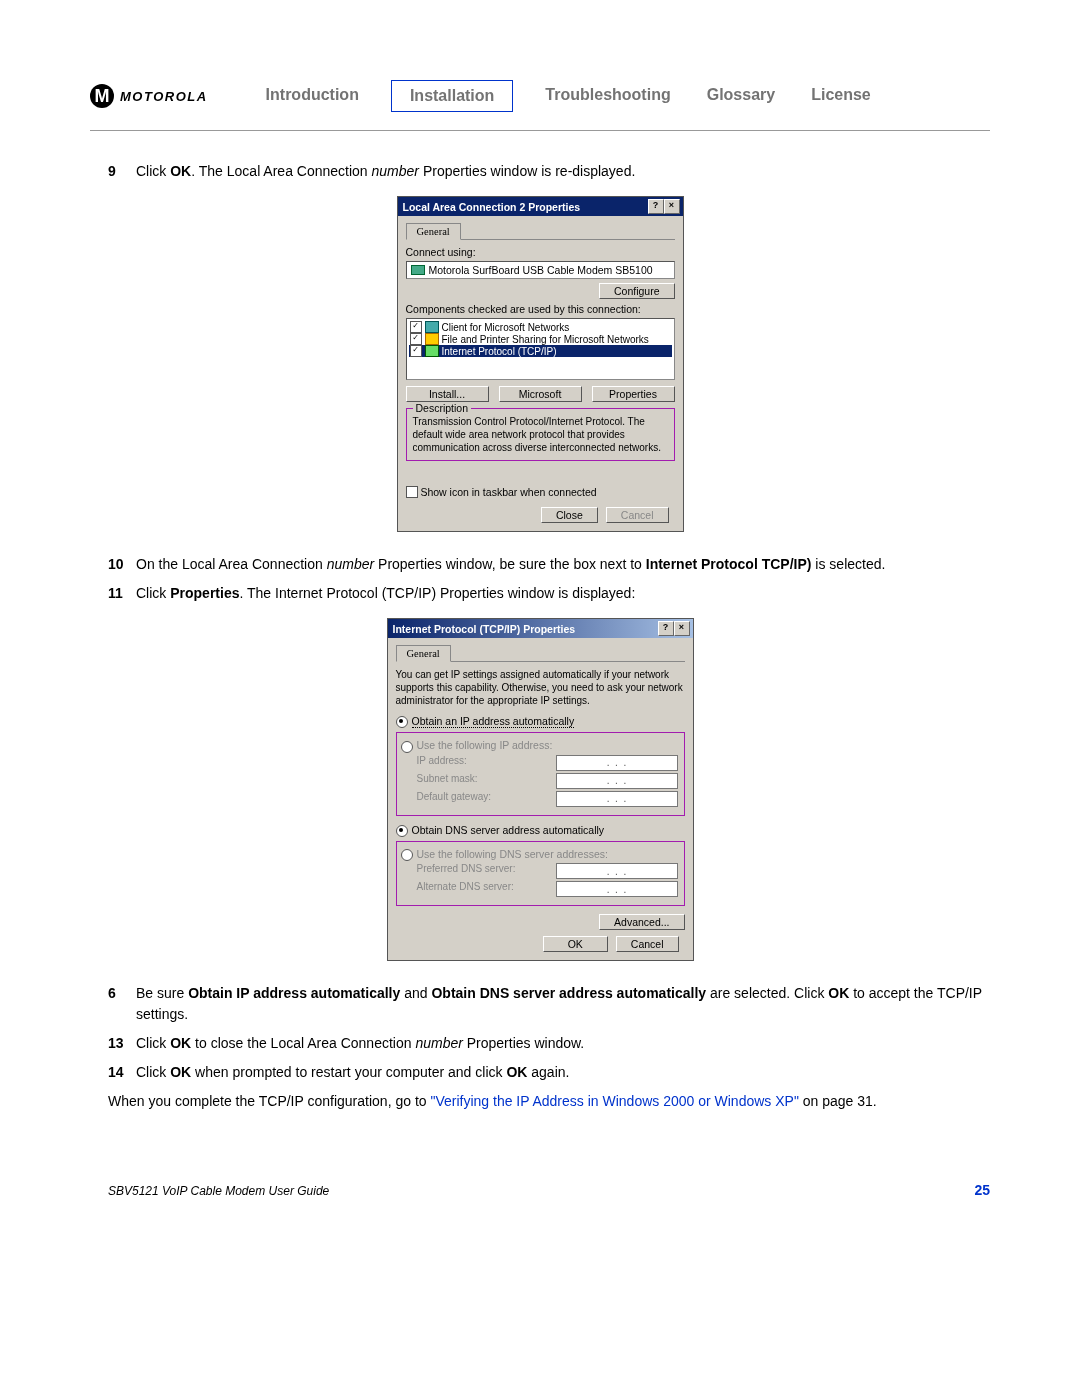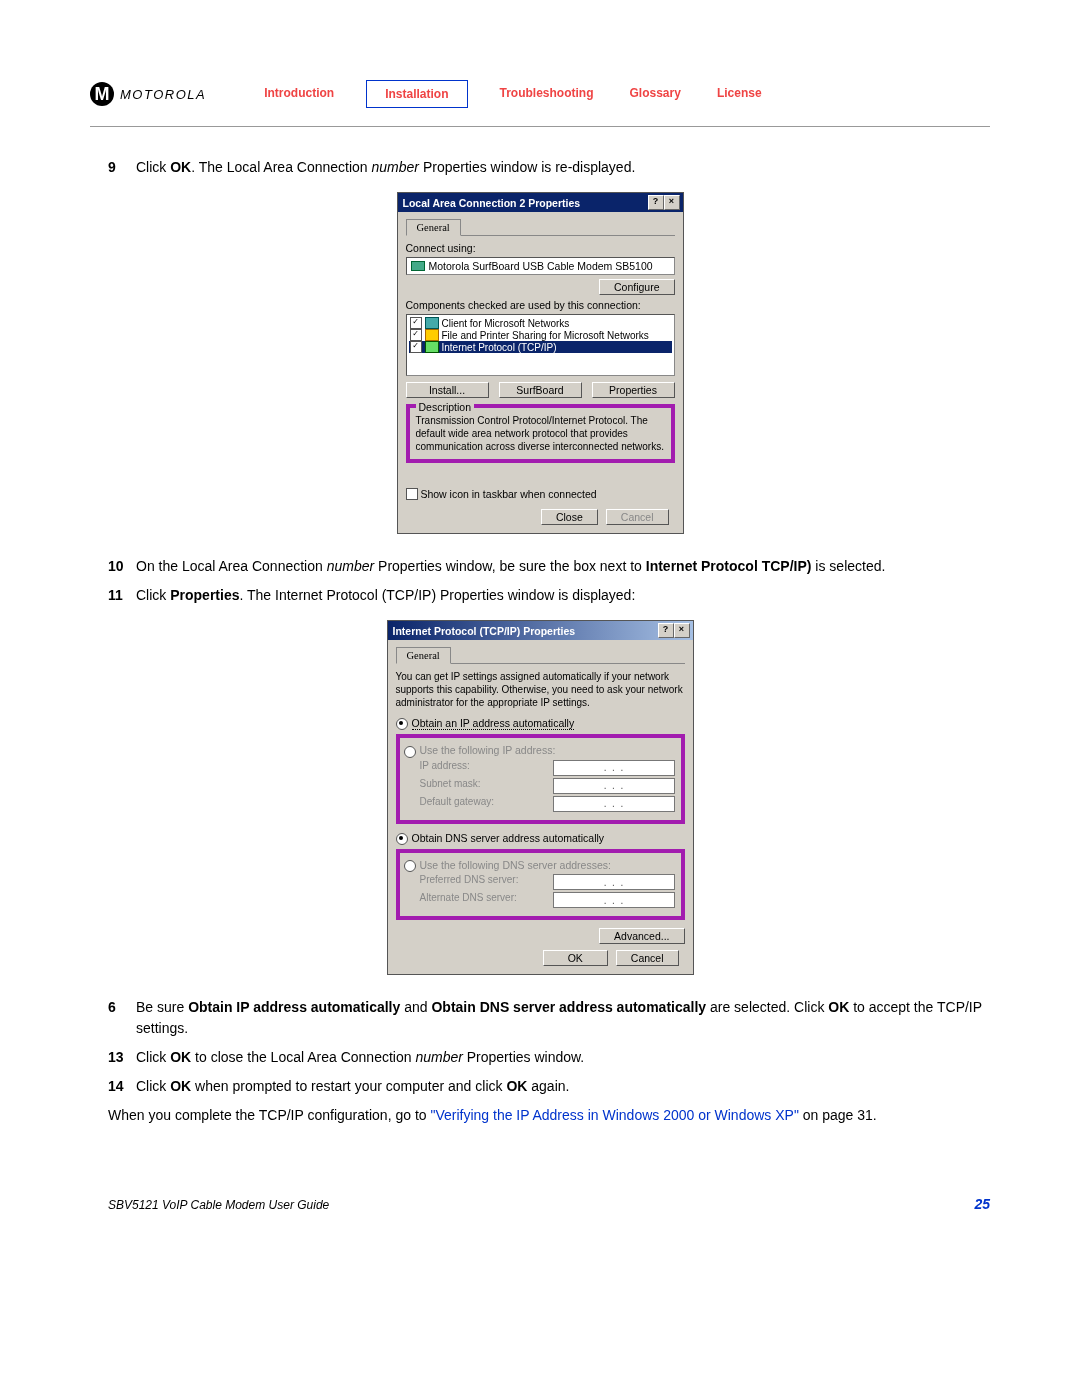--- a/index.html
+++ b/index.html
@@ -37,36 +37,36 @@
     color: #fff;
     display: flex;
     align-items: center;
     justify-content: center;
     font-weight: bold;
     font-size: 18px;
     font-family: Arial, sans-serif;
   }
   .logo-text {
     font-family: Arial, sans-serif;
-    font-weight: normal;
+    font-weight: bold;
     font-style: italic;
     letter-spacing: 1.5px;
     font-size: 13px;
     text-align: center;
   }
   .nav {
     display: flex;
     margin-left: 30px;
     gap: 0;
   }
   .nav a {
     display: inline-block;
-    color: #ef4444;
-    font-weight: bold;
-    font-size: 12px;
+    color: #737373;
+    font-weight: bold;
+    font-size: 16px;
     text-decoration: none;
     padding: 6px 18px;
   }
   .nav a.boxed {
     border: 1px solid #0033cc;
     margin-left: 14px;
     margin-right: 14px;
   }
   .steps {
     margin-left: 18px;
@@ -99,21 +99,20 @@
     padding-left: 18px;
   }
   .footer-left {
     font-style: italic;
     font-size: 12px;
   }
   .footer-right {
     color: #0033cc;
     font-weight: bold;
     font-size: 14px;
-    font-style: italic;
   }
 
   
   .dialog {
     margin: 14px auto 22px auto;
     border: 1px solid #555;
     font-family: "Tahoma", Arial, sans-serif;
     font-size: 10.5px;
     background: #d4d0c8;
   }
@@ -198,21 +197,21 @@
   }
   .listitem { display: flex; align-items: center; gap: 3px; padding: 0 1px; font-size: 10px; }
   .listitem.sel { background: #0a246a; color: #fff; }
   .chk { width: 10px; height: 10px; border: 1px solid #555; background: #fff; color: #000; font-size: 8px; line-height: 8px; text-align: center; }
   .smicon { width: 12px; height: 10px; background: #4aa; border: 1px solid #055; }
   .smicon.y { background: #fc0; border-color: #a60; }
   .smicon.g { background: #6d6; border-color: #050; }
   .btnrow { display: flex; justify-content: space-between; gap: 10px; margin: 6px 0; }
   .btnrow .btn { flex: 1; }
   .fieldset {
-    border: 4px solid #a21caf;
+    border: 1px solid #a21caf;
     padding: 6px 6px 6px 6px;
     margin: 4px 0;
     position: relative;
   }
   .legend {
     position: absolute;
     top: -7px;
     left: 6px;
     background: #d4d0c8;
     padding: 0 3px;
@@ -290,21 +289,21 @@
             <span>File and Printer Sharing for Microsoft Networks</span>
           </div>
         <div class="listitem sel">
             <span class="chk">✓</span>
             <span class="smicon g"></span>
             <span>Internet Protocol (TCP/IP)</span>
           </div>
       </div>
       <div class="btnrow">
         <span class="btn">Install...</span>
-        <span class="btn">SurfBoard</span>
+        <span class="btn">Microsoft</span>
         <span class="btn">Properties</span>
       </div>
       <div class="fieldset">
         <span class="legend">Description</span>
         <div class="desctext">Transmission Control Protocol/Internet Protocol. The default wide area network protocol that provides communication across diverse interconnected networks.</div>
       </div>
       <div class="fieldrow" style="margin-top:24px;">
         <span class="chk" style="display:inline-block;vertical-align:middle;"></span>
         <span style="vertical-align:middle;">Show icon in taskbar when connected</span>
       </div>

